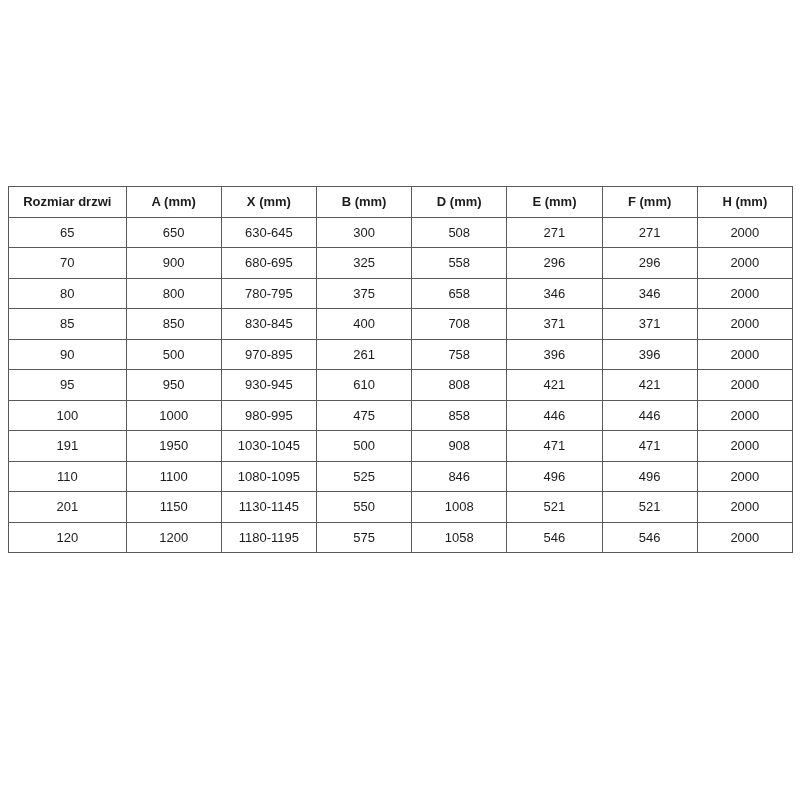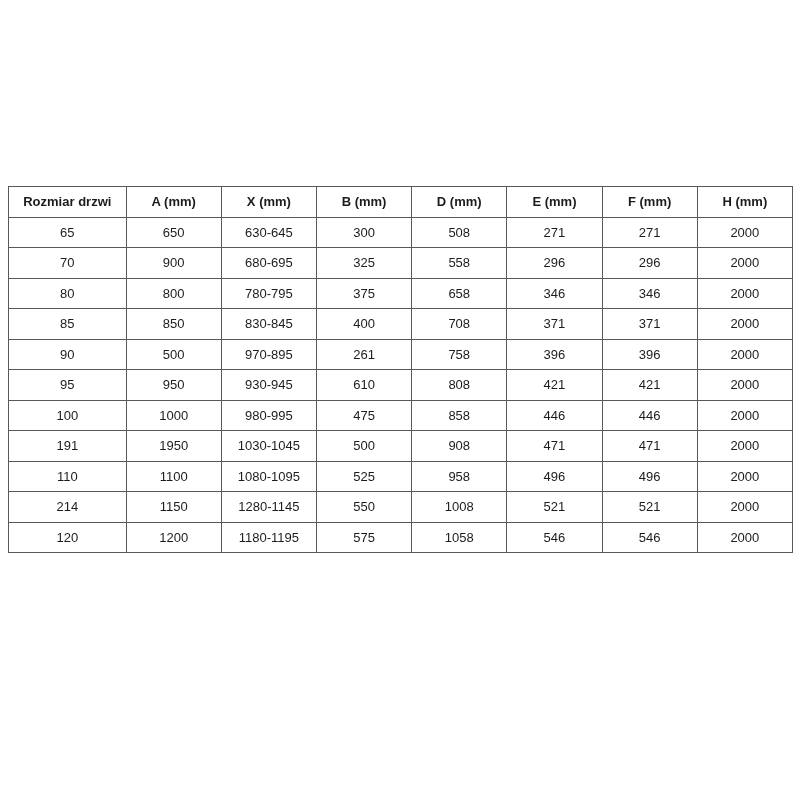--- a/index.html
+++ b/index.html
@@ -147,29 +147,29 @@
           <td>908</td>
           <td>471</td>
           <td>471</td>
           <td>2000</td>
         </tr>
         <tr>
           <td>110</td>
           <td>1100</td>
           <td>1080-1095</td>
           <td>525</td>
-          <td>958</td>
+          <td>846</td>
           <td>496</td>
           <td>496</td>
           <td>2000</td>
         </tr>
         <tr>
-          <td>214</td>
+          <td>201</td>
           <td>1150</td>
-          <td>1280-1145</td>
+          <td>1130-1145</td>
           <td>550</td>
           <td>1008</td>
           <td>521</td>
           <td>521</td>
           <td>2000</td>
         </tr>
         <tr>
           <td>120</td>
           <td>1200</td>
           <td>1180-1195</td>

